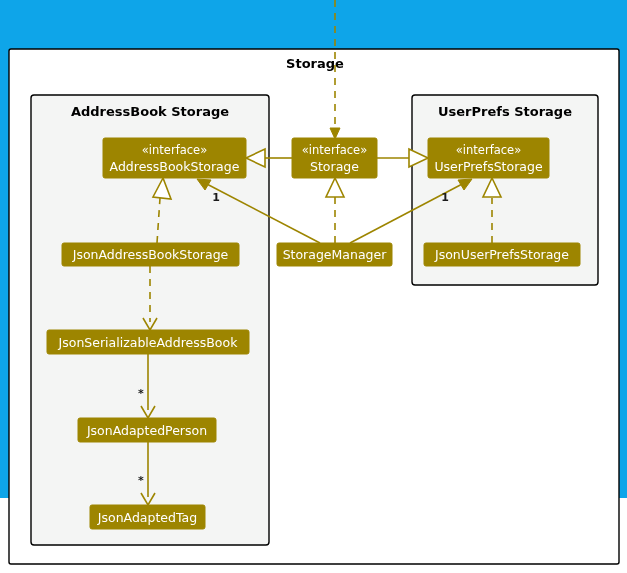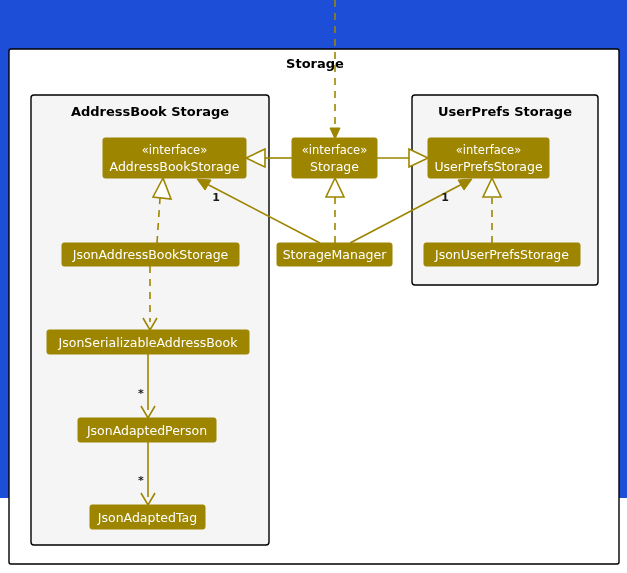--- a/index.html
+++ b/index.html
@@ -10,21 +10,21 @@
   body {
     font-family: "DejaVu Sans", sans-serif;
     width: 627px;
     height: 573px;
     overflow: hidden;
   }
   #diagram-root {
     position: relative;
     width: 627px;
     height: 498px;
-    background: #1d4ed8;
+    background: #0ea5e9;
   }
   svg#uml {
     position: absolute;
     left: 0;
     top: 0;
     width: 627px;
     height: 573px;
     display: block;
   }
   .pkg-frame {

